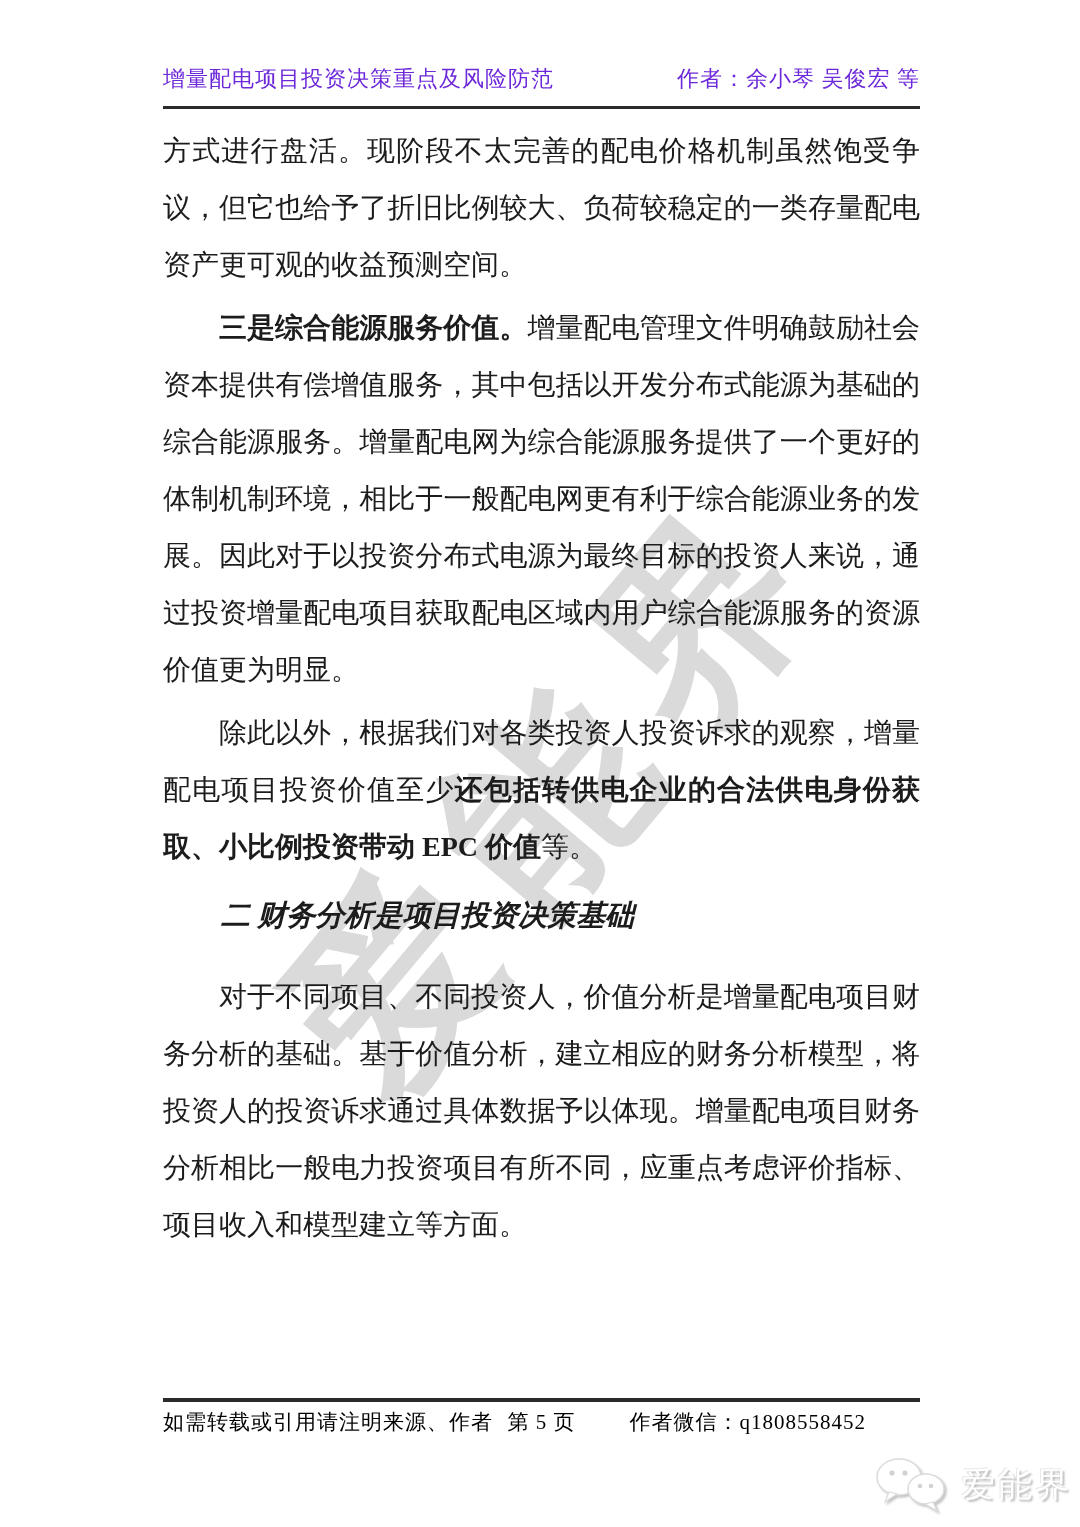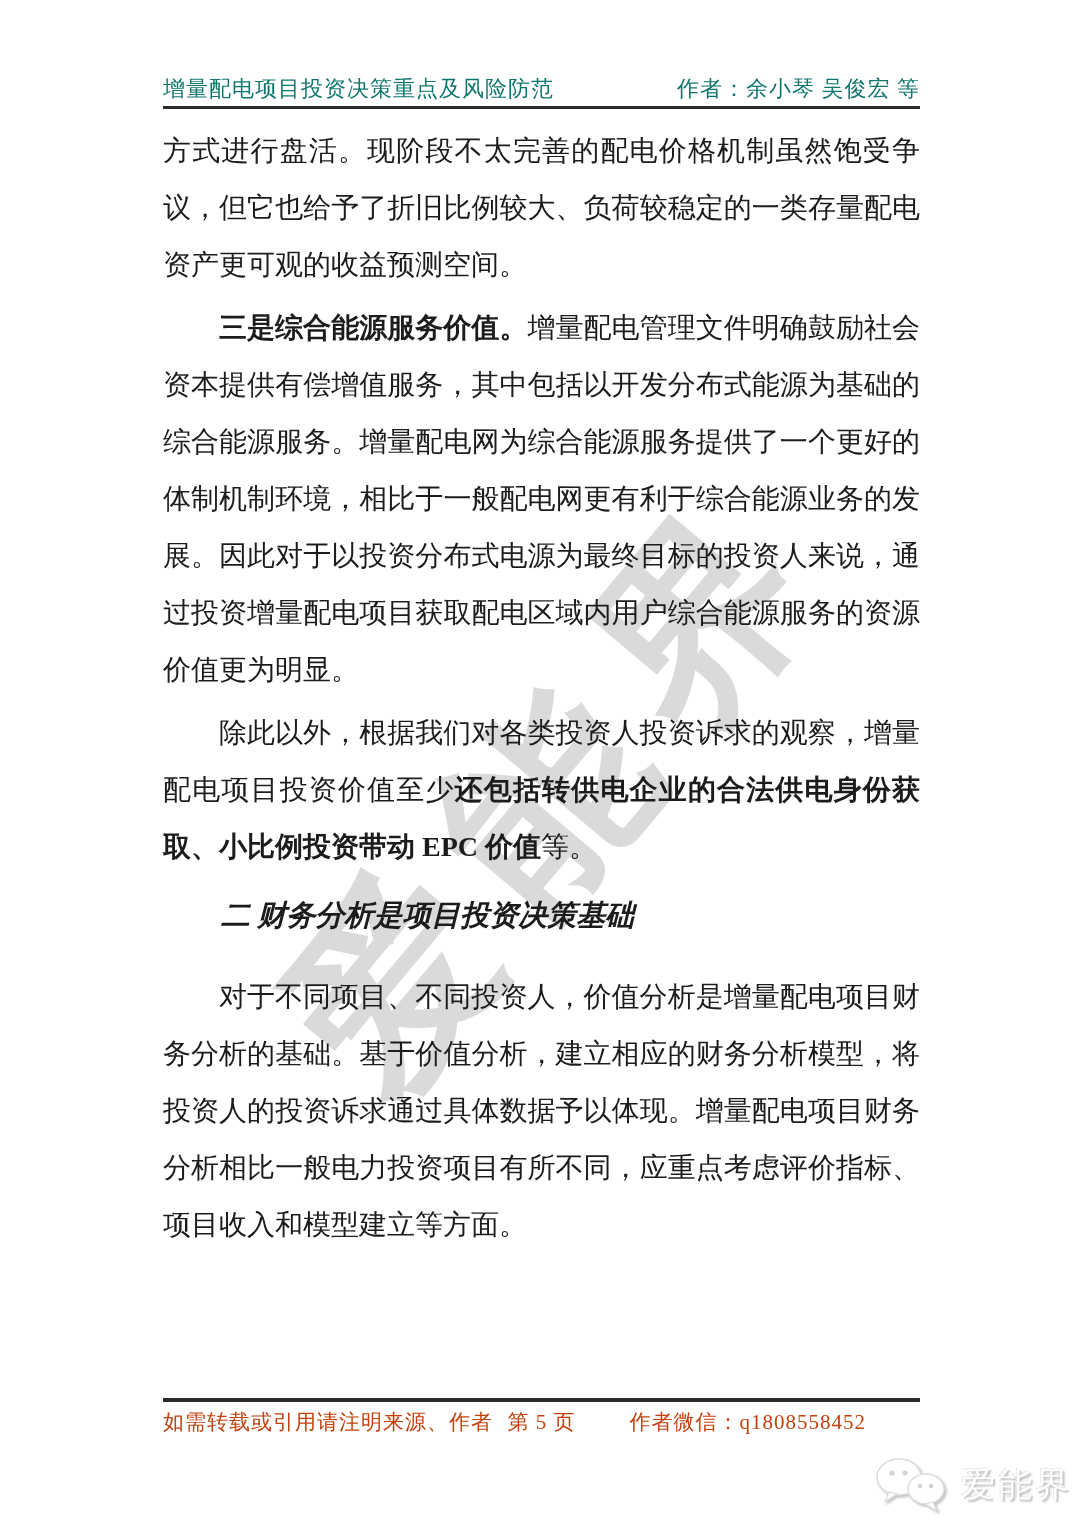--- a/index.html
+++ b/index.html
@@ -6,23 +6,23 @@
   .page{
     position:relative;
     width:1080px;height:1527px;
     background:#ffffff;
     overflow:hidden;
     font-family:"Liberation Serif","DejaVu Serif",serif;
     color:#1c1c1c;
   }
   
   .doc-header{
-    position:absolute;left:163px;right:160px;top:74px;
+    position:absolute;left:163px;right:160px;top:64px;
     display:flex;justify-content:space-between;align-items:baseline;
-    font-size:22px;letter-spacing:1px;color:#0f766e;text-align:center;
+    font-size:22px;letter-spacing:1px;color:#6d28d9;text-align:center;
   }
   .header-rule{
     position:absolute;left:163px;right:160px;top:106px;
     height:3px;background:#2b2b2b;
   }
   
   .watermark{
     position:absolute;left:180px;top:480px;width:760px;height:620px;
     display:flex;align-items:center;justify-content:center;
     pointer-events:none;z-index:0;
@@ -47,21 +47,21 @@
   }
   .content .b{font-weight:700;}
   
   .footer-rule{
     position:absolute;left:163px;right:160px;top:1398px;
     height:4px;background:#2b2b2b;
   }
   .doc-footer{
     position:absolute;left:163px;right:160px;top:1408px;
     display:grid;grid-template-columns:1fr auto 1fr;align-items:baseline;
-    font-size:21px;letter-spacing:1px;color:#c2410c;
+    font-size:21px;letter-spacing:1px;color:#000000;
   }
   .doc-footer .f-center{text-align:center;}
   .doc-footer .f-right{text-align:center;}
   
   .corner{
     position:absolute;top:1456px;right:8px;
     display:flex;align-items:center;gap:12px;z-index:1;
   }
   .corner .bubbles{filter:drop-shadow(2px 2px 1px #c4c4c4);}
   .corner .brand{

